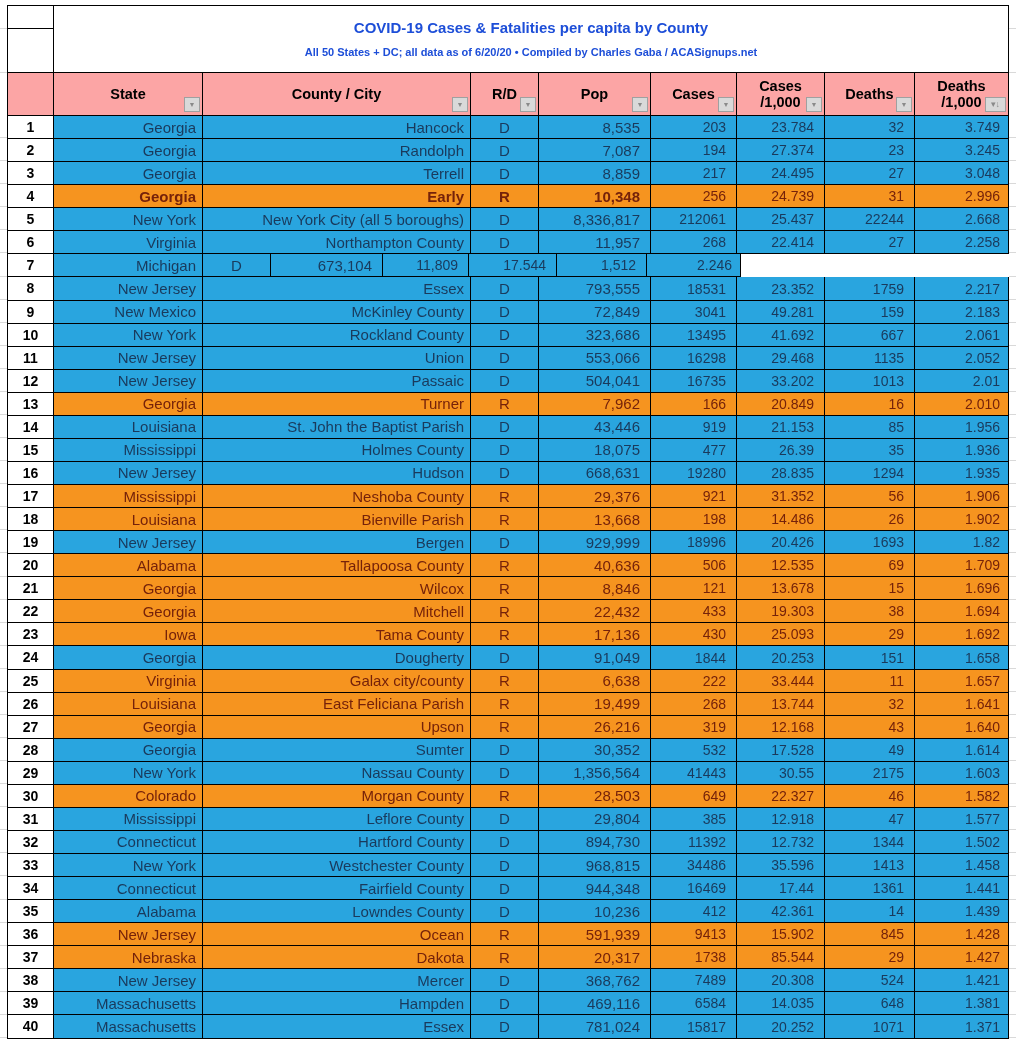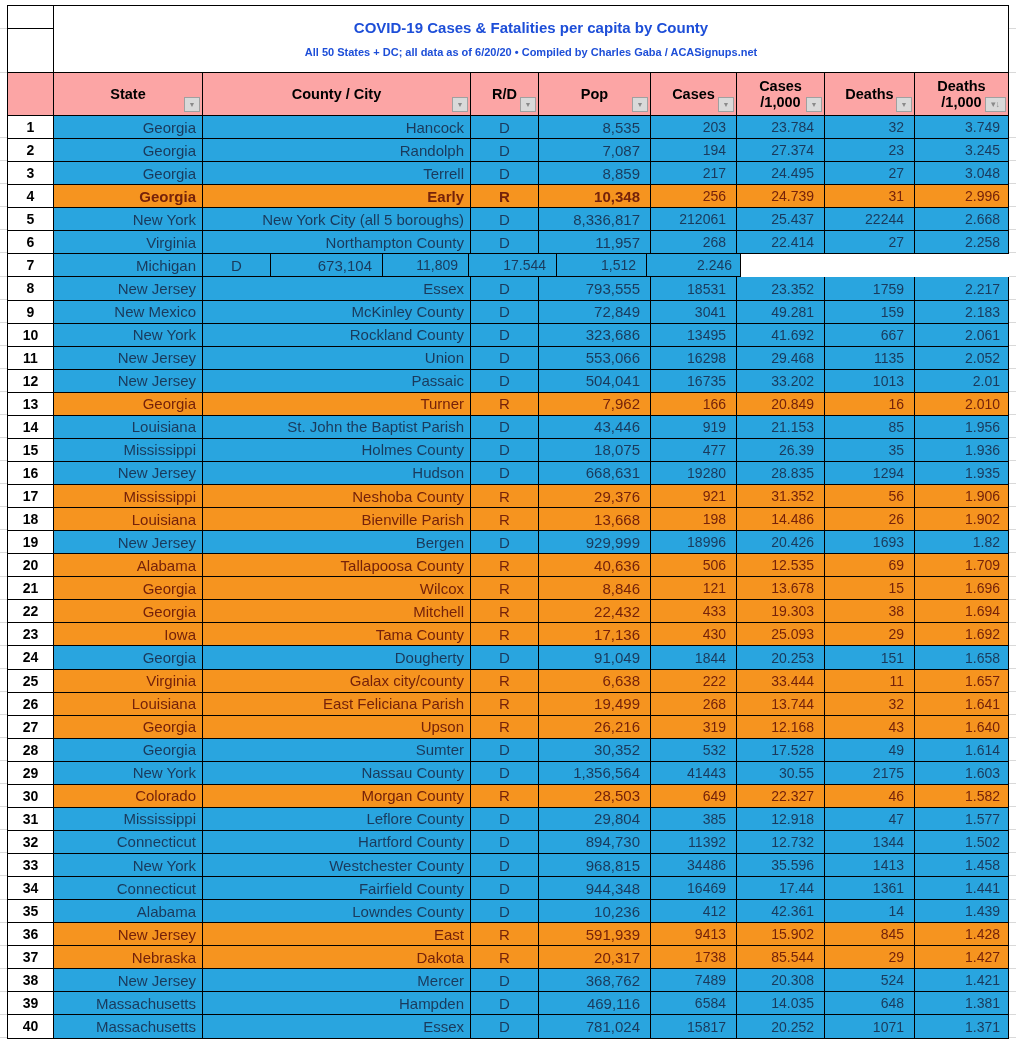--- a/index.html
+++ b/index.html
@@ -526,21 +526,21 @@
           <div class="tcell cw-rd">D</div>
           <div class="tcell cw-pop">10,236</div>
           <div class="tcell cw-cases">412</div>
           <div class="tcell cw-cases_per_1000">42.361</div>
           <div class="tcell cw-deaths">14</div>
           <div class="tcell cw-deaths_per_1000">1.439</div>
         </div>
         <div class="trow rep">
           <div class="tcell rn-cell cw-rn">36</div>
           <div class="tcell cw-state">New Jersey</div>
-          <div class="tcell cw-county">East</div>
+          <div class="tcell cw-county">Ocean</div>
           <div class="tcell cw-rd">R</div>
           <div class="tcell cw-pop">591,939</div>
           <div class="tcell cw-cases">9413</div>
           <div class="tcell cw-cases_per_1000">15.902</div>
           <div class="tcell cw-deaths">845</div>
           <div class="tcell cw-deaths_per_1000">1.428</div>
         </div>
         <div class="trow rep">
           <div class="tcell rn-cell cw-rn">37</div>
           <div class="tcell cw-state">Nebraska</div>

